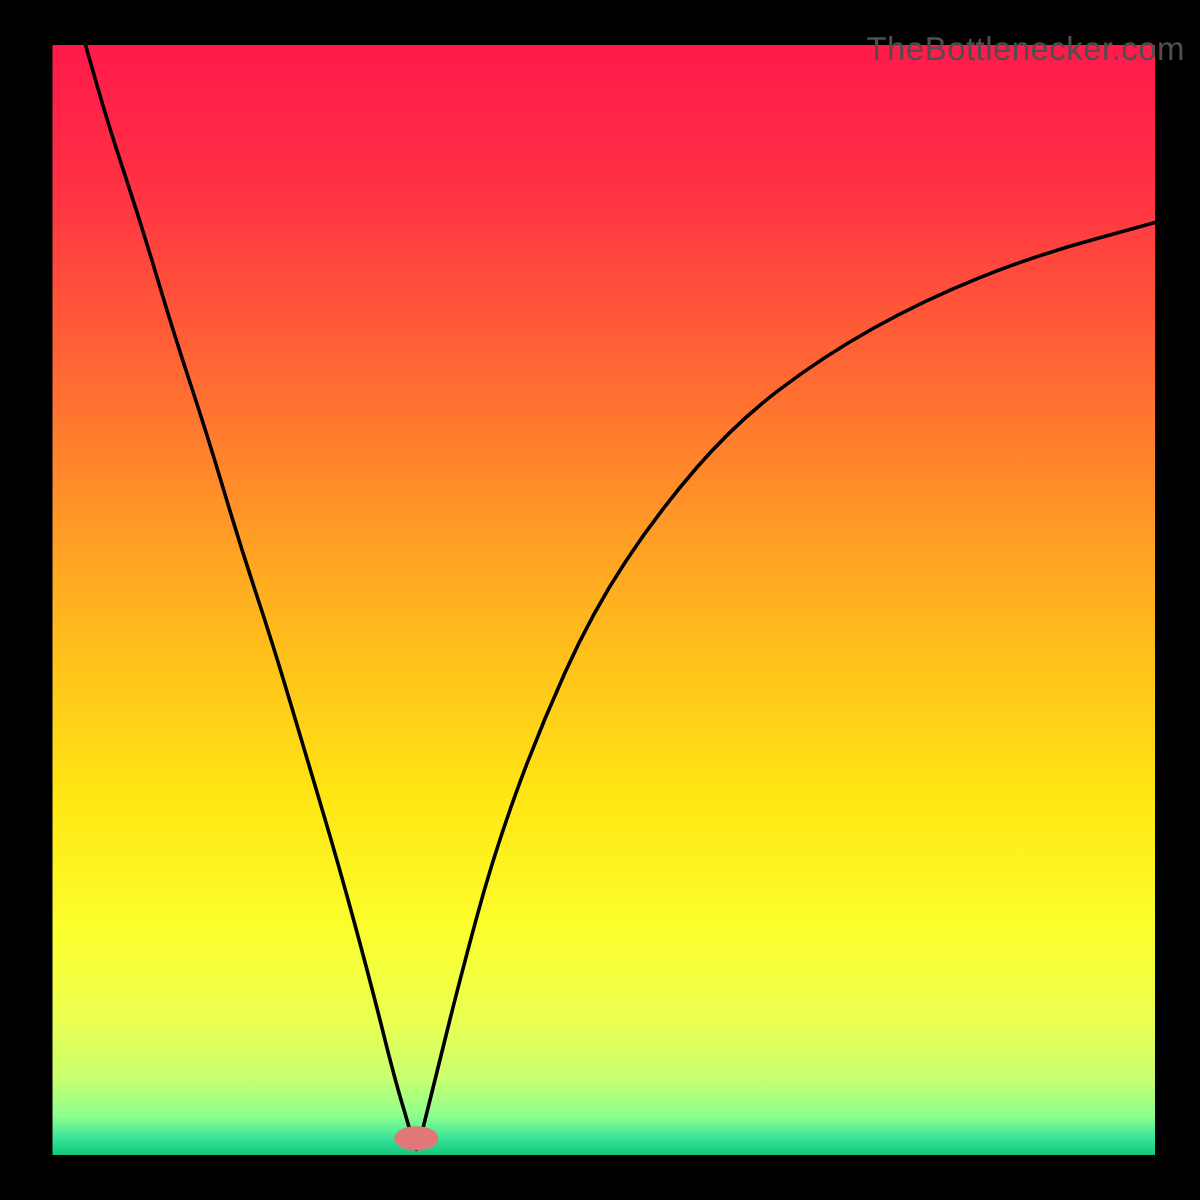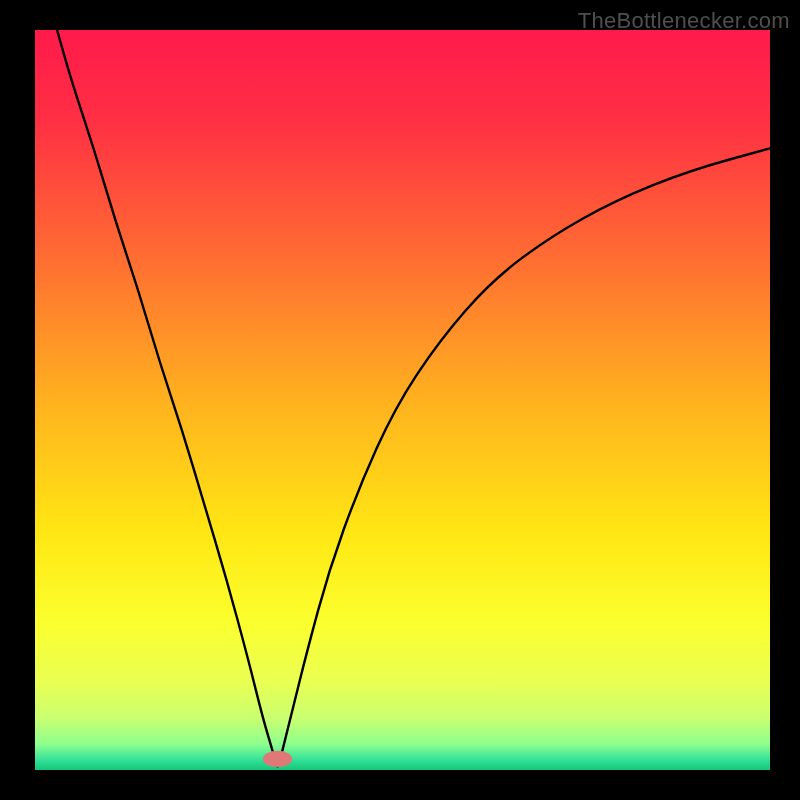--- a/index.html
+++ b/index.html
@@ -12,21 +12,21 @@
     font-family: Arial, Helvetica, sans-serif;
   }
   .stage {
     position: relative;
     width: 800px;
     height: 800px;
     background: #000;
   }
   .watermark {
     position: absolute;
-    top: 8px;
+    top: 20px;
     right: 10px;
     color: #4f4f4f;
     font-size: 22px;
     font-weight: 500;
     letter-spacing: 0.3px;
     z-index: 5;
     user-select: none;
   }
   svg.plot {
     position: absolute;

